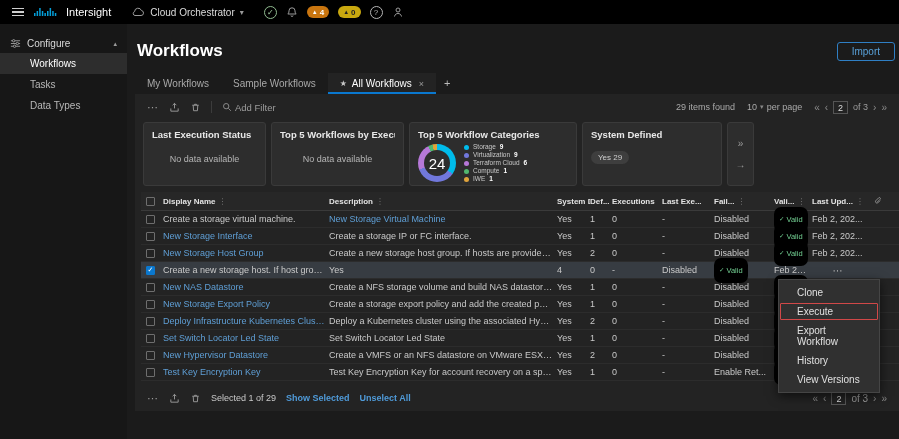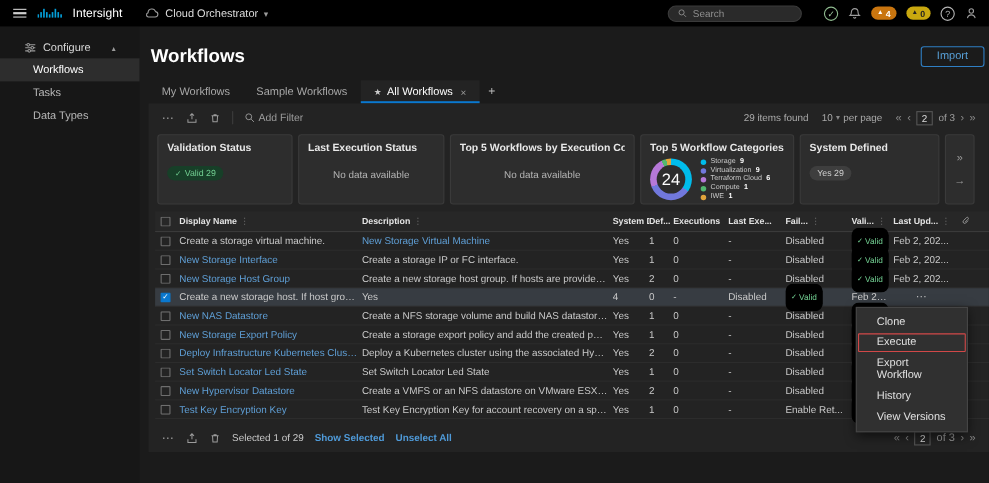--- a/index.html
+++ b/index.html
@@ -20,21 +20,21 @@
   .topicons{display:flex;align-items:center;gap:9px;margin-left:12px;color:#b5b5b5}
   .okcirc{width:13px;height:13px;border:1px solid #8fbb8f;border-radius:50%;color:#a8d3a8;font-size:8px;display:flex;align-items:center;justify-content:center;cursor:pointer}
   .pill{display:flex;align-items:center;gap:2px;border-radius:8px;padding:0 5px;height:12px;font-size:8px;font-weight:bold;cursor:pointer}
   .pill.warn{background:#c9750f;color:#fff}
   .pill.caut{background:#c9a javascript80f;color:#222}
   .pill.caut{background:#c9a80f;color:#222}
   .pill .tri{font-size:6px}
   .qcirc{width:13px;height:13px;border:1px solid #b5b5b5;border-radius:50%;font-size:8px;display:flex;align-items:center;justify-content:center;cursor:pointer}
   
   .sidebar{position:absolute;top:24px;left:0;bottom:0;width:127px;background:#171717;padding-top:10px}
-  .side-head{display:flex;align-items:center;gap:6px;padding:4px 22px;color:#d8d8d8;font-size:10px;cursor:pointer}
+  .side-head{display:flex;align-items:center;gap:6px;padding:4px 10px;color:#d8d8d8;font-size:10px;cursor:pointer}
   .side-head .grow{flex:1}
   .side-head .chev{color:#9a9a9a;font-size:7px}
   .side-item{padding:5px 12px 5px 30px;color:#b8b8b8;font-size:10px;cursor:pointer;white-space:nowrap}
   .side-item.active{background:#2d2d2d;color:#fff}
   
   .main{position:absolute;left:127px;top:24px;right:0;bottom:0;background:#1b1b1b}
   .page-header{display:flex;align-items:center;height:44px;padding:10px 4px 0 10px}
   .page-title{font-size:17px;font-weight:bold;color:#fff}
   .hdr-actions{margin-left:auto;display:flex;gap:8px}
   .btn{font-size:10px;border-radius:3px;padding:3px 14px;cursor:pointer;font-family:"Liberation Sans",sans-serif;height:19px;line-height:12px}
@@ -134,27 +134,20 @@
     </svg>
   </span>
   <span class="brand">Intersight</span>
   <span class="svc">
     <svg class="icn" width="14" height="10" viewBox="0 0 14 10" fill="none" stroke="currentColor">
         <path d="M4 8.5h6a2.5 2.5 0 0 0 .4-4.97A3.5 3.5 0 0 0 3.6 4.6 2 2 0 0 0 4 8.5z"></path>
       </svg>
     <span>Cloud Orchestrator</span>
     <span class="chev">▾</span>
   </span>
-  <div class="search">
-    <svg class="icn" width="10" height="10" viewBox="0 0 12 12" fill="none" stroke="currentColor">
-        <circle cx="5" cy="5" r="3.2"></circle>
-        <line x1="7.6" y1="7.6" x2="10.6" y2="10.6"></line>
-      </svg>
-    <input placeholder="Search" style="">
-  </div>
   <div class="topicons">
     <span class="okcirc">✓</span>
     <svg class="icn ibtn" width="12" height="12" viewBox="0 0 12 12" fill="none" stroke="currentColor">
         <path d="M6 1.8a3 3 0 0 1 3 3c0 2 .6 2.7 1.2 3.2H1.8C2.4 7.5 3 6.8 3 4.8a3 3 0 0 1 3-3z"></path>
         <path d="M5 9.5a1 1 0 0 0 2 0"></path>
       </svg>
     <span class="pill warn">
       <span class="tri">▲</span>
       <span>4</span>
     </span>
@@ -246,24 +239,20 @@
           <span class="pg-box">2</span>
           <span>of 3</span>
           <span class="pg-btn">›</span>
           <span class="pg-btn">»</span>
         </span>
       </div>
     </div>
 
     <div class="cards">
       <div class="card">
-        <div class="card-title">Validation Status</div>
-        <span class="badge green">Valid 29</span>
-      </div>
-      <div class="card">
         <div class="card-title">Last Execution Status</div>
         <div class="card-empty">No data available</div>
       </div>
       <div class="card">
         <div class="card-title">Top 5 Workflows by Execution Count</div>
         <div class="card-empty">No data available</div>
       </div>
       <div class="card">
         <div class="card-title">Top 5 Workflow Categories</div>
         <div class="donut-wrap">

